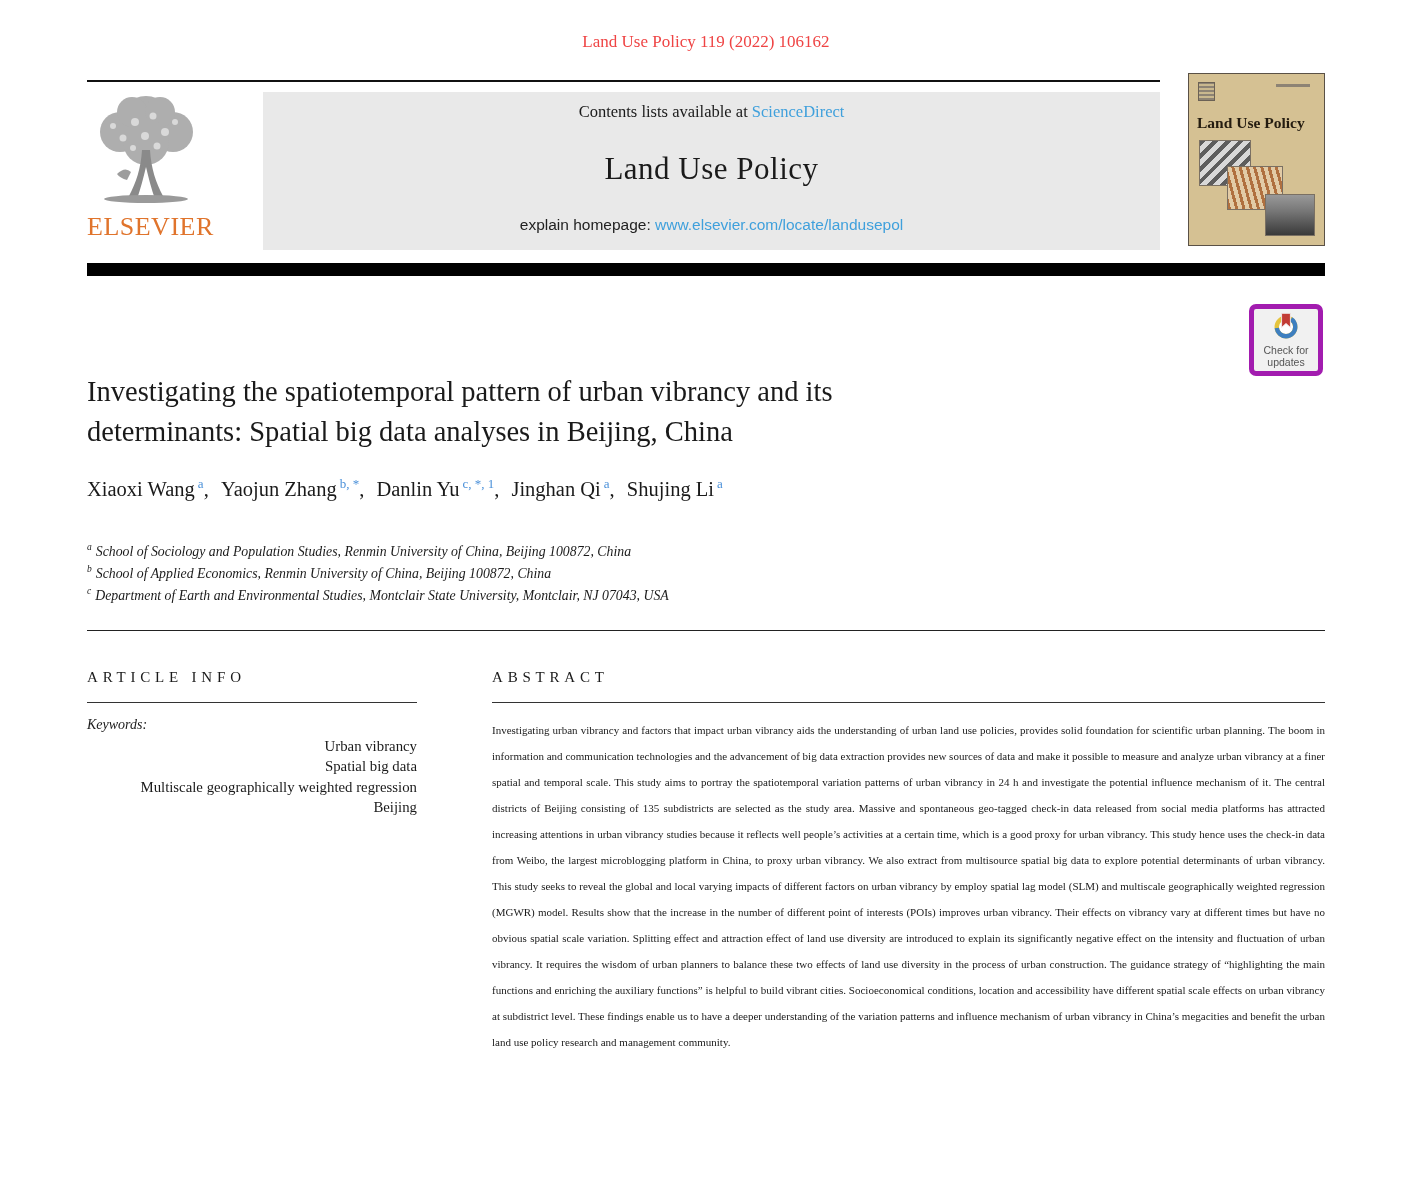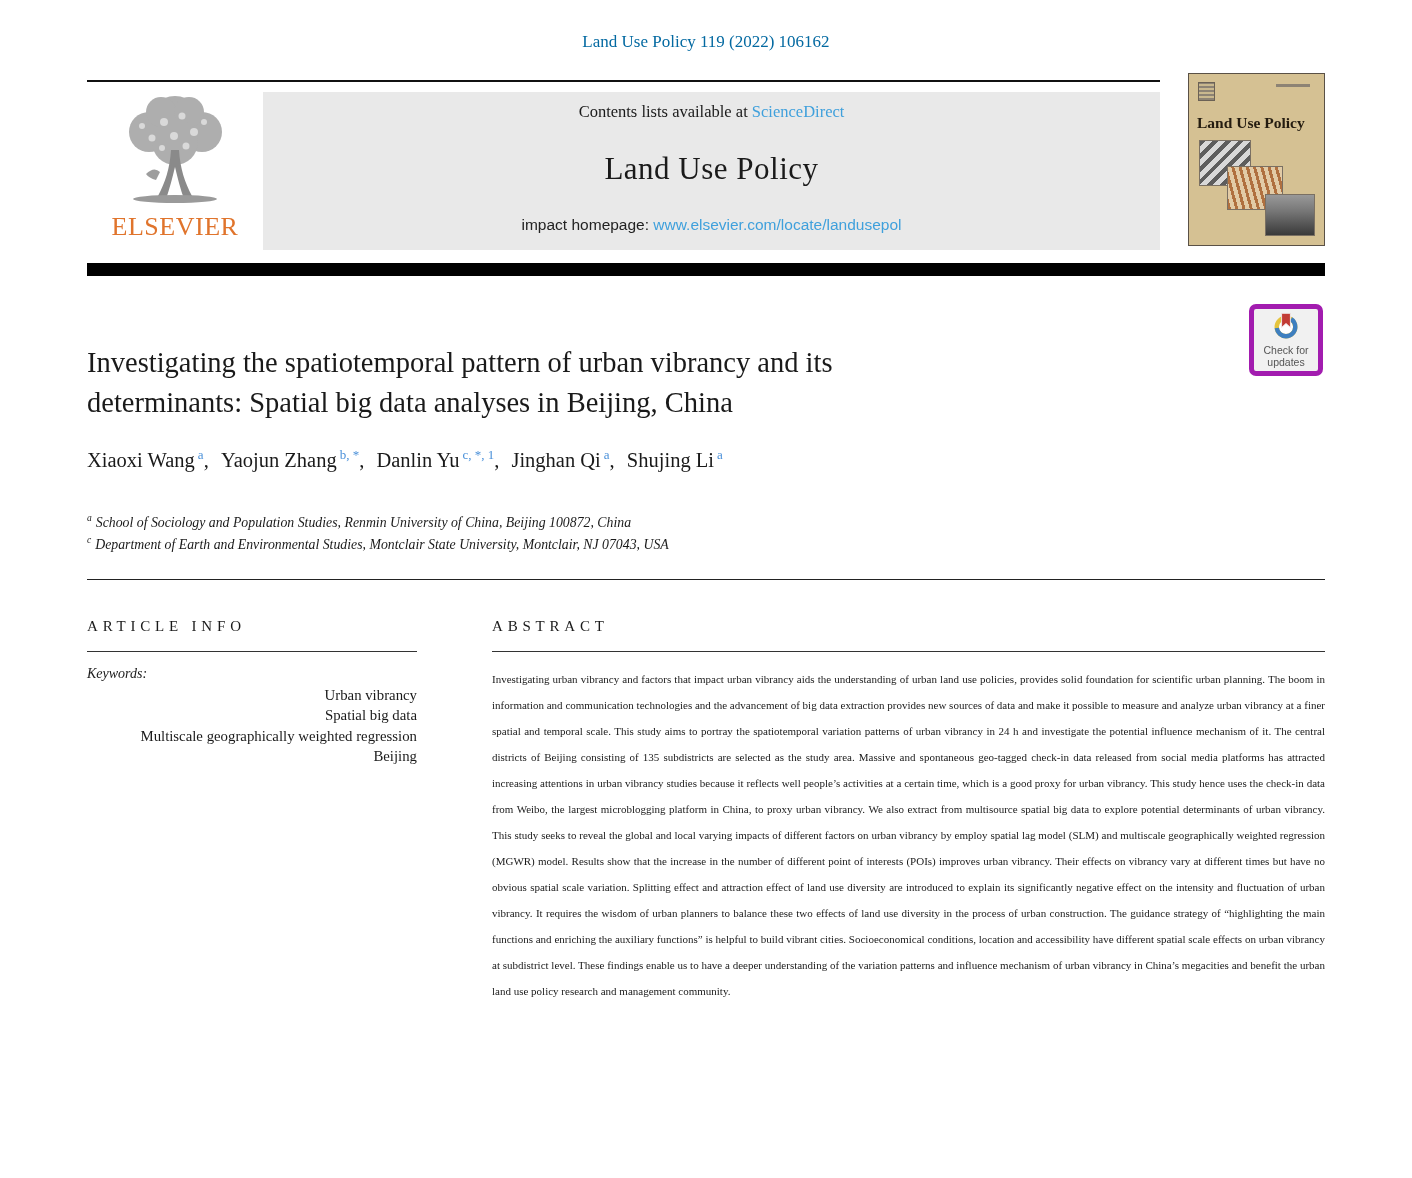--- a/index.html
+++ b/index.html
@@ -1,25 +1,25 @@
 <!DOCTYPE html>
 <html><head>
 <meta charset="utf-8">
 <style>
   html,body { margin:0; padding:0; background:#ffffff; }
   body { width:1412px; height:1178px; font-family:"Liberation Serif", serif; color:#1a1a1a; overflow:hidden; }
   .page { width:1238px; margin:0 auto; padding-top:32px; }
 
   
-  .citation { text-align:center; color:#0369a1; font-size:17px; margin-bottom:28px; cursor:pointer; }
+  .citation { text-align:center; color:#ef4444; font-size:17px; margin-bottom:28px; cursor:pointer; }
 
   
   .header-row { display:flex; align-items:flex-start; }
   .header-main { flex:1; border-top:2px solid #111; display:flex; height:168px; }
-  .logo-col { width:176px; display:flex; flex-direction:column; align-items:center; padding-top:6px; }
+  .logo-col { width:176px; display:flex; flex-direction:column; align-items:flex-start; padding-top:6px; }
   .logo-col svg { display:block; }
   .elsevier-word { color:#e0742c; font-size:26px; letter-spacing:0.5px; margin-top:2px; }
   .gray-panel { flex:1; background:#e9e9e9; margin-top:10px; height:158px; display:flex; flex-direction:column; align-items:center; justify-content:space-between; padding:10px 18px 16px; box-sizing:border-box; }
   .contents-line { font-size:16.5px; }
   .journal-title { font-size:31px; letter-spacing:0.5px; }
   .homepage-line { font-family:"Liberation Sans", sans-serif; font-size:15.5px; color:#222; }
   .link { color:#3fa0dc; text-decoration:none; cursor:pointer; }
 
   
   .cover { width:137px; height:173px; background:#d5c193; border:1px solid #5a5146; margin-left:28px; margin-top:-7px; position:relative; box-sizing:border-box; cursor:pointer; }
@@ -30,21 +30,21 @@
   .ci1 { left:10px; top:66px; width:50px; height:44px; background:repeating-linear-gradient(135deg,#5d5d5d 0 4px,#d8d8d8 4px 9px); }
   .ci2 { left:38px; top:92px; width:54px; height:42px; background:repeating-linear-gradient(75deg,#b0703f 0 3px,#e2cba6 3px 7px); }
   .ci3 { left:76px; top:120px; width:48px; height:40px; background:linear-gradient(180deg,#999 0%,#777 40%,#3a3a3a 100%); }
 
   .black-bar { height:13px; background:#000; margin-top:13px; }
 
   
   .article-head { position:relative; }
   .badge { position:absolute; right:2px; top:28px; width:64px; height:62px; background:#f1f1f1; border:5px solid #a21caf; border-radius:7px; display:flex; flex-direction:column; align-items:center; justify-content:center; cursor:pointer; }
   .badge-text { font-family:"Liberation Sans", sans-serif; font-size:10.5px; line-height:12px; color:#555; text-align:center; white-space:pre-line; margin-top:2px; }
-  .title { font-size:28.5px; font-weight:400; line-height:1.4; margin:0; padding-top:67px; white-space:pre-line; max-width:1050px; }
+  .title { font-size:28.5px; font-weight:400; line-height:1.4; margin:0; padding-top:96px; white-space:pre-line; max-width:1050px; }
   .authors { font-size:20.5px; margin-top:24px; }
   .asup { color:#4a90d9; font-size:13px; margin-left:3px; cursor:pointer; }
   .sep { margin-right:7px; }
   .affils { margin-top:39px; font-style:italic; font-size:13.8px; line-height:1.48; }
   .affil sup { font-size:9.5px; margin-right:4px; }
 
   .toprule { border-top:1.5px solid #222; margin-top:24px; }
 
   .columns { display:grid; grid-template-columns:330px 1fr; column-gap:75px; padding-top:38px; }
   .sec-head { font-size:15px; letter-spacing:0.32em; }
@@ -89,21 +89,21 @@
         </svg>
         <div class="elsevier-word">ELSEVIER</div>
       </div>
 
       <div class="gray-panel">
         <div class="contents-line">
           <span>Contents lists available at </span><span class="link">ScienceDirect</span>
         </div>
         <div class="journal-title">Land Use Policy</div>
         <div class="homepage-line">
-          <span>impact homepage: </span><span class="link">www.elsevier.com/locate/landusepol</span>
+          <span>explain homepage: </span><span class="link">www.elsevier.com/locate/landusepol</span>
         </div>
       </div>
     </div>
 
     <div class="cover">
       <div class="cover-logo-box"></div>
       <div class="cover-topline"></div>
       <div class="cover-title">Land Use Policy</div>
       <div class="ci ci1"></div>
       <div class="ci ci2"></div>
@@ -130,20 +130,21 @@
     <div class="authors">
       <span><span>Xiaoxi Wang</span><sup class="asup">a</sup><span class="sep">, </span></span>
       <span><span>Yaojun Zhang</span><sup class="asup">b, *</sup><span class="sep">, </span></span>
       <span><span>Danlin Yu</span><sup class="asup">c, *, 1</sup><span class="sep">, </span></span>
       <span><span>Jinghan Qi</span><sup class="asup">a</sup><span class="sep">, </span></span>
       <span><span>Shujing Li</span><sup class="asup">a</sup></span>
     </div>
 
     <div class="affils">
       <div class="affil"><sup>a</sup><span>School of Sociology and Population Studies, Renmin University of China, Beijing 100872, China</span></div>
+      <div class="affil"><sup>b</sup><span>School of Applied Economics, Renmin University of China, Beijing 100872, China</span></div>
       <div class="affil"><sup>c</sup><span>Department of Earth and Environmental Studies, Montclair State University, Montclair, NJ 07043, USA</span></div>
     </div>
   </div>
 
   <div class="toprule"></div>
 
   <div class="columns">
     <div class="col-left">
       <div class="sec-head">ARTICLE INFO</div>
       <div class="sec-rule"></div>

